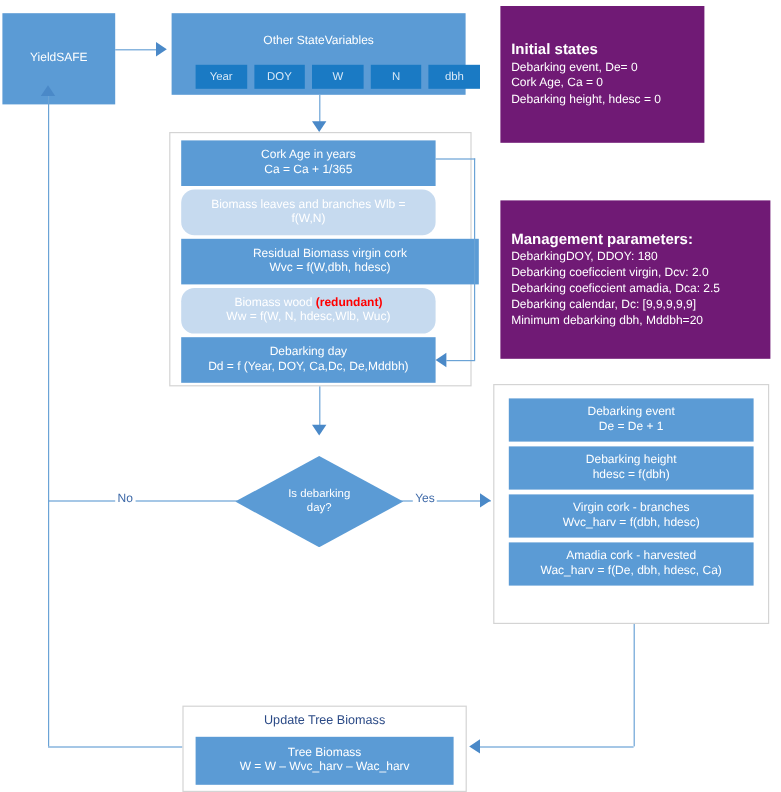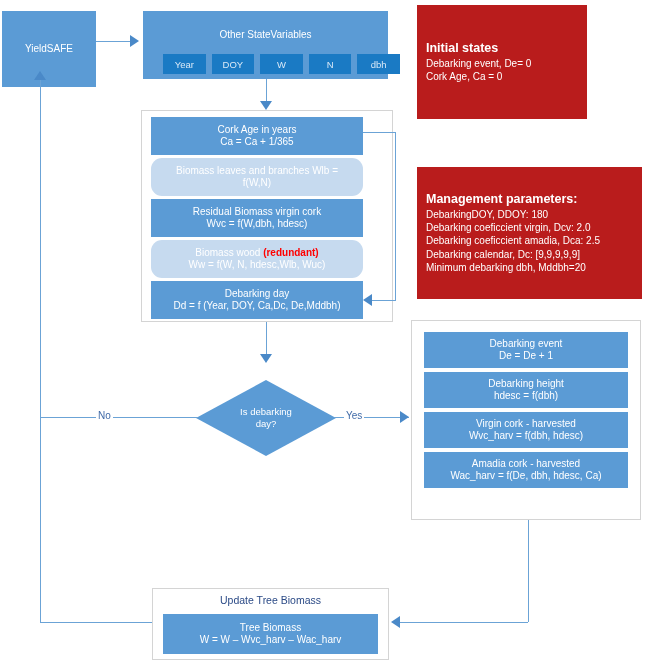--- a/index.html
+++ b/index.html
@@ -31,21 +31,21 @@
   .arr-d{border-left:6px solid transparent;border-right:6px solid transparent;
          border-top:9px solid #4a89c8;}
   .arr-u{border-left:6px solid transparent;border-right:6px solid transparent;
          border-bottom:9px solid #4a89c8;}
 
   .diamond{position:absolute;background:#5b9bd5;
      clip-path:polygon(50% 0%,100% 50%,50% 100%,0% 50%);
      display:flex;align-items:center;justify-content:center;text-align:center;
      color:#ffffff;font-size:9.5px;line-height:1.25;}
 
-  .info{position:absolute;background:#b91c1c;color:#ffffff;box-sizing:border-box;
+  .info{position:absolute;background:#701a75;color:#ffffff;box-sizing:border-box;
         padding:8px 9px;display:flex;flex-direction:column;justify-content:center;}
   .info h4{margin:0 0 2px 0;font-size:12.5px;font-weight:bold;}
   .info .ln2{font-size:10px;line-height:1.32;}
 
   .t1{font-size:10px;}
   .t2{font-size:10px;}
   .red{color:#ff0000;font-weight:bold;}
 </style>
 </head>
 <body>
@@ -70,20 +70,21 @@
     <div class="chip" style="flex:1;">dbh</div>
   </div>
 
   <div class="ln lnv" style="left:266px;top:79px;height:28px;"></div>
   <div class="arr arr-d" style="left:260px;top:101px;"></div>
 
   <div class="info" style="left:417px;top:5px;width:170px;height:114px;">
     <h4>Initial states</h4>
     <div class="ln2">Debarking event, De= 0</div>
     <div class="ln2">Cork Age, Ca = 0</div>
+    <div class="ln2">Debarking height, hdesc = 0</div>
   </div>
 
   <div class="info" style="left:417px;top:167px;width:225px;height:132px;">
     <h4>Management parameters:</h4>
     <div class="ln2">DebarkingDOY, DDOY: 180</div>
     <div class="ln2">Debarking coeficcient virgin, Dcv: 2.0</div>
     <div class="ln2">Debarking coeficcient amadia, Dca: 2.5</div>
     <div class="ln2">Debarking calendar, Dc: [9,9,9,9,9]</div>
     <div class="ln2">Minimum debarking dbh, Mddbh=20</div>
   </div>
@@ -93,21 +94,21 @@
   <div class="box blue" style="left:151px;top:117px;width:212px;height:38px;">
     <span class="t1">Cork Age in years</span>
     <span class="t2">Ca = Ca + 1/365</span>
   </div>
 
   <div class="box lightblue" style="left:151px;top:158px;width:212px;height:38px;">
     <span class="t1">Biomass leaves and branches Wlb =</span>
     <span class="t2">f(W,N)</span>
   </div>
 
-  <div class="box blue" style="left:151px;top:199px;width:212px;height:38px;">
+  <div class="box blue" style="left:151px;top:199px;width:248px;height:38px;">
     <span class="t1">Residual Biomass virgin cork</span>
     <span class="t2">Wvc = f(W,dbh, hdesc)</span>
   </div>
 
   <div class="box lightblue" style="left:151px;top:240px;width:212px;height:38px;">
     <span class="t1"><span>Biomass wood </span><span class="red">(redundant)</span></span>
     <span class="t2">Ww = f(W, N, hdesc,Wlb, Wuc)</span>
   </div>
 
   <div class="box blue" style="left:151px;top:281px;width:212px;height:38px;">
@@ -147,21 +148,21 @@
 
   <div class="box blue" style="left:424px;top:332px;width:204px;height:36px;">
     <span class="t1">Debarking event</span>
     <span class="t2">De = De + 1</span>
   </div>
   <div class="box blue" style="left:424px;top:372px;width:204px;height:36px;">
     <span class="t1">Debarking height</span>
     <span class="t2">hdesc = f(dbh)</span>
   </div>
   <div class="box blue" style="left:424px;top:412px;width:204px;height:36px;">
-    <span class="t1">Virgin cork - harvested</span>
+    <span class="t1">Virgin cork - branches</span>
     <span class="t2">Wvc_harv =  f(dbh, hdesc)</span>
   </div>
   <div class="box blue" style="left:424px;top:452px;width:204px;height:36px;">
     <span class="t1">Amadia cork - harvested</span>
     <span class="t2">Wac_harv = f(De, dbh, hdesc, Ca)</span>
   </div>
 
   <div class="ln lnv" style="left:528px;top:520px;height:102px;"></div>
   <div class="ln lnh" style="left:400px;top:622px;width:128px;"></div>
   <div class="arr arr-l" style="left:391px;top:616px;"></div>

